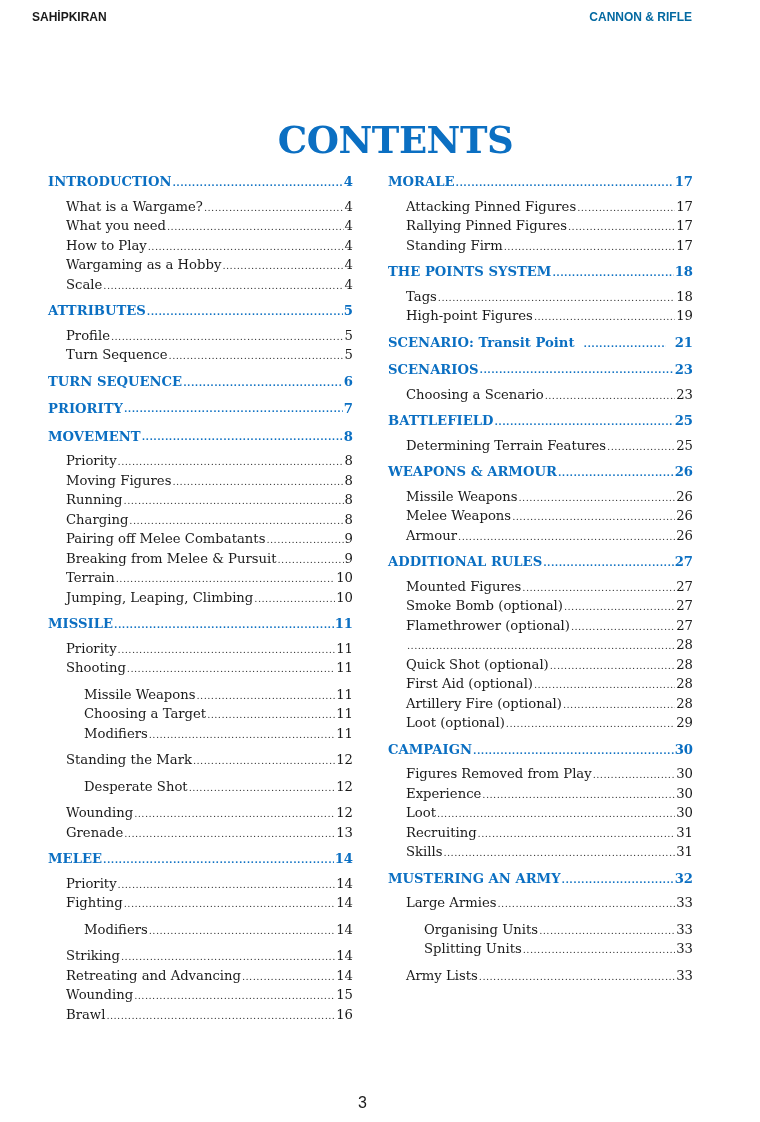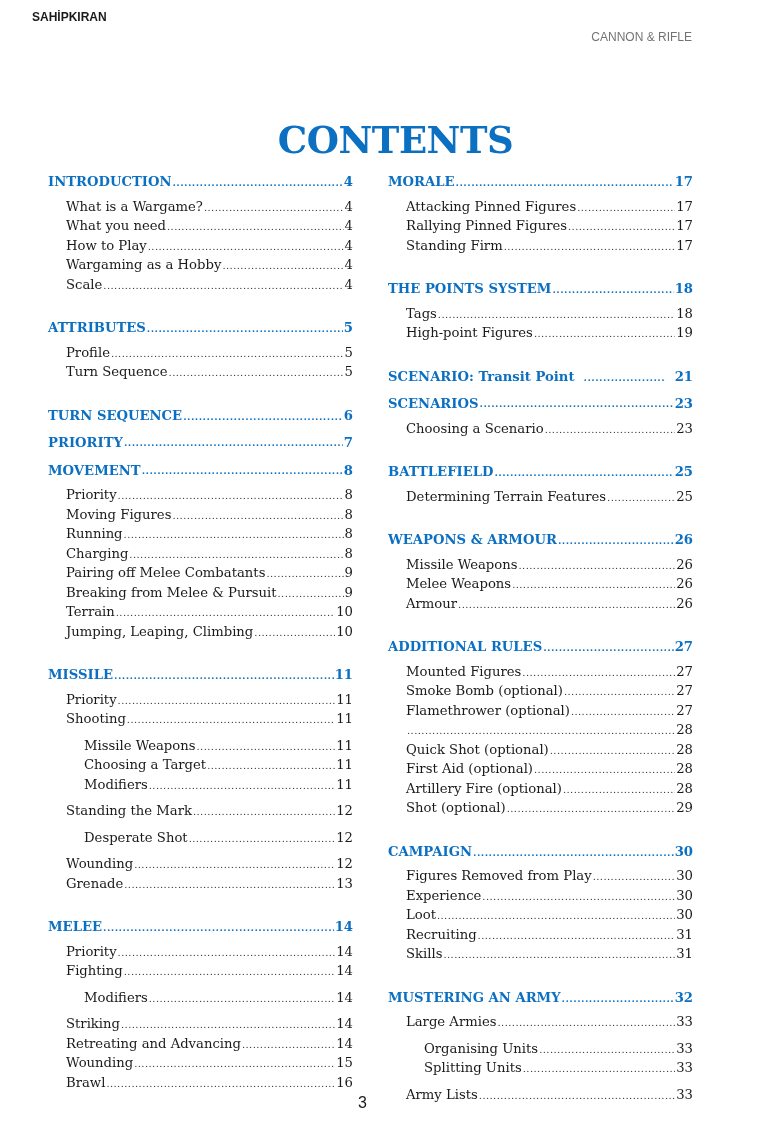--- a/index.html
+++ b/index.html
@@ -1,29 +1,29 @@
 <!DOCTYPE html>
 <html><head>
 <meta charset="utf-8">
 <style>
   html, body { margin: 0; padding: 0; background: #ffffff; }
   body { width: 760px; height: 1122px; position: relative; overflow: hidden; font-family: "DejaVu Serif", serif; color: #1a1a1a; }
   .hdr { position: absolute; top: 10px; font-family: "Liberation Sans", sans-serif; font-size: 12px; letter-spacing: 0; }
   .hdr-left { left: 32px; font-weight: bold; text-align: right; }
-  .hdr-right { right: 68px; font-weight: normal; color: #737373; margin-top: 20px; }
+  .hdr-right { right: 68px; font-weight: bold; color: #0369a1; }
   .title { position: absolute; top: 118px; left: 0; width: 725px; text-align: center; font-family: "DejaVu Serif", serif; font-weight: bold; font-size: 37px; color: #0b6fc2; letter-spacing: -0.5px; padding-left: 33px; }
   .col { position: absolute; top: 172px; }
   .col-left { left: 48px; width: 305px; }
   .col-right { left: 388px; width: 305px; }
   .entry { display: flex; align-items: baseline; white-space: nowrap; height: 19.5px; line-height: 19.5px; font-size: 13.2px; }
   .entry .lbl { flex: 0 0 auto; }
   .entry .dots { flex: 1 1 auto; overflow: hidden; margin: 0 1px; font-size: 10px; letter-spacing: 0.4px; color: #333; }
   .entry .dots::after { content: "................................................................................................................................................................"; }
   .entry .pg { flex: 0 0 auto; }
-  .e1 { font-weight: bold; color: #0b6fc2; font-size: 13.2px; margin-top: 24px; margin-bottom: 5px; }
+  .e1 { font-weight: bold; color: #0b6fc2; font-size: 13.2px; margin-top: 7px; margin-bottom: 5px; }
   .e1 .dots { color: #0b6fc2; font-weight: bold; }
   .e1.tight-top { margin-top: 8px; align-items: flex-end; }
   .e1.first { margin-top: 0; }
   .e2 { padding-left: 18px; color: #1a1a1a; }
   .e3 { padding-left: 36px; color: #1a1a1a; }
   .gap { height: 7px; }
   .pgnum { position: absolute; top: 1094px; left: 0; width: 725px; text-align: center; font-family: "Liberation Sans", sans-serif; font-size: 16px; }
 </style>
 </head>
 <body>
@@ -345,21 +345,21 @@
       <span class="lbl">First Aid (optional)</span>
       <span class="dots"></span>
       <span class="pg">28</span>
     </div>
     <div class="entry e2">
       <span class="lbl">Artillery Fire (optional)</span>
       <span class="dots"></span>
       <span class="pg">28</span>
     </div>
     <div class="entry e2">
-      <span class="lbl">Shot (optional)</span>
+      <span class="lbl">Loot (optional)</span>
       <span class="dots"></span>
       <span class="pg">29</span>
     </div>
     <div class="entry e1">
       <span class="lbl">CAMPAIGN</span>
       <span class="dots"></span>
       <span class="pg">30</span>
     </div>
     <div class="entry e2">
       <span class="lbl">Figures Removed from Play</span>

